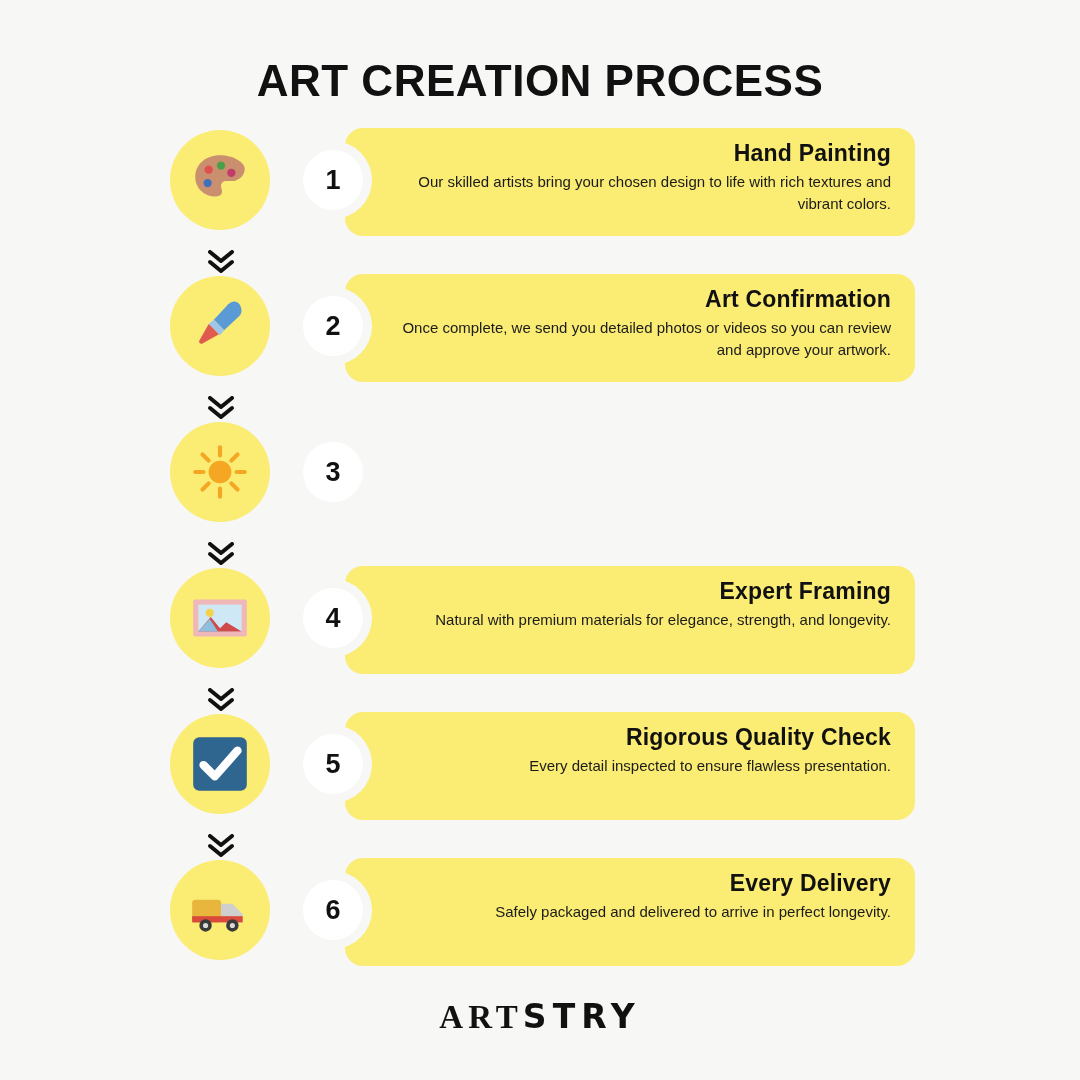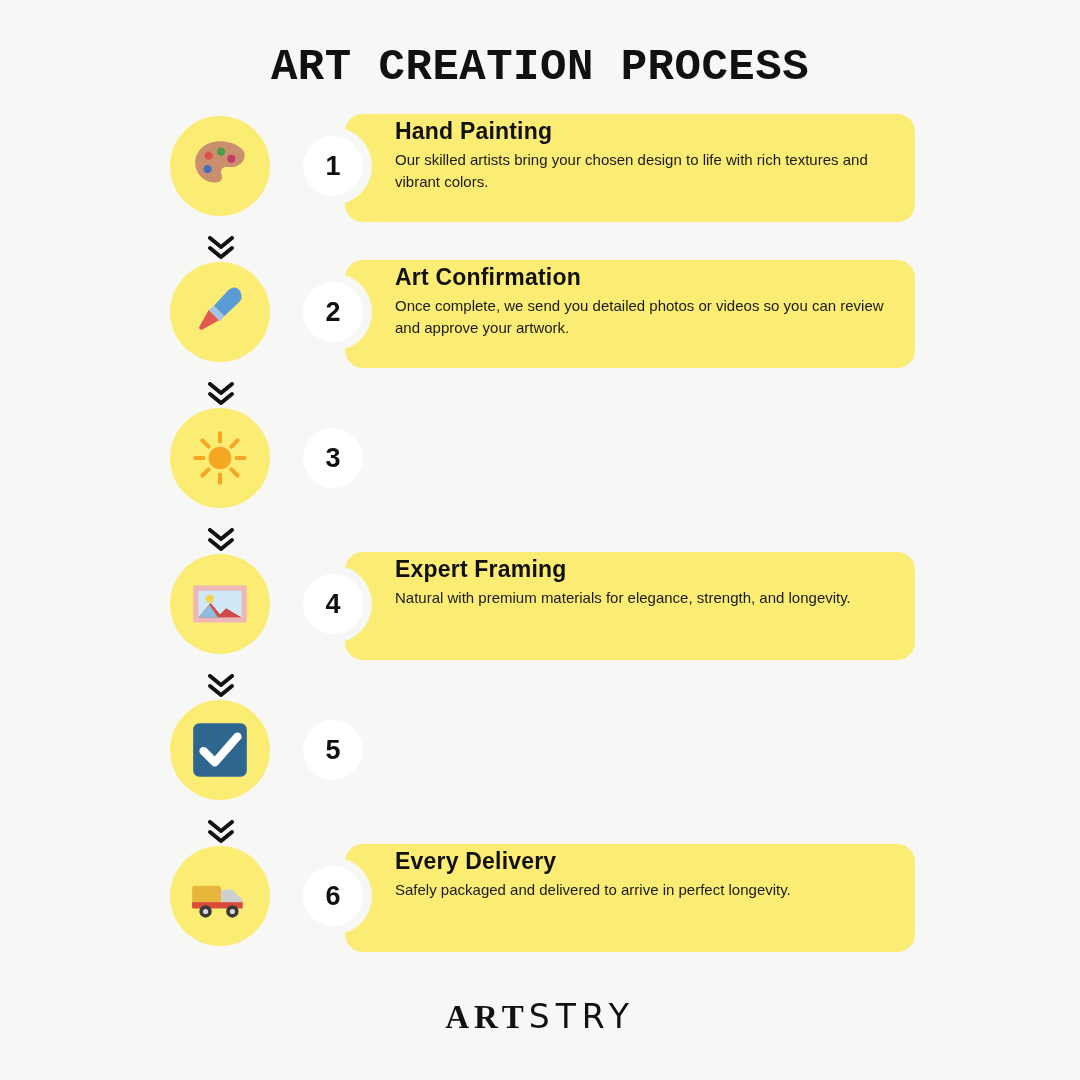--- a/index.html
+++ b/index.html
@@ -19,23 +19,23 @@
     height: 1080px;
     box-sizing: border-box;
   }
   .title {
     text-align: center;
     font-size: 44px;
     font-weight: bold;
     letter-spacing: 0.5px;
     color: #111111;
     margin: 0;
-    padding-top: 42px;
+    padding-top: 56px;
     text-transform: uppercase;
-    font-family: Liberation Mono, monospace;
+    font-family: Liberation Sans, sans-serif;
   }
   .steps {
     position: relative;
     margin-top: 22px;
     padding-left: 170px;
     padding-right: 0;
   }
   .step {
     position: relative;
     height: 118px;
@@ -45,22 +45,23 @@
 
   
   .card {
     position: absolute;
     left: 175px;
     top: 0;
     width: 570px;
     min-height: 108px;
     background: #fbec73;
     border-radius: 18px;
-    padding: 4px 24px 14px 50px;
+    padding: 12px 24px 14px 50px;
     box-sizing: border-box;
+    text-align: right;
   }
   .card-title {
     font-size: 23px;
     font-weight: bold;
     color: #111111;
     margin: 0 0 4px 0;
     letter-spacing: 0.2px;
   }
   .card-desc {
     font-size: 15px;
@@ -139,21 +140,21 @@
     width: 100%;
     text-align: center;
   }
   .brand {
     font-size: 33px;
     letter-spacing: 5px;
     color: #111111;
     font-family: "DejaVu Sans", sans-serif;
   }
   .brand b { font-weight: bold; font-family: Liberation Serif, serif; }
-  .brand span.light { font-weight: normal; letter-spacing: 6px; }
+  .brand span.light { font-weight: bold; letter-spacing: 6px; }
 </style>
 </head>
 <body>
 
 <div class="page">
 
   <h1 class="title">ART CREATION PROCESS</h1>
 
   <div class="steps">
 
@@ -264,20 +265,24 @@
     <div class="step">
       <div class="icon-halo"></div>
       <div class="icon-wrap">
         <svg class="icon-glyph" viewBox="0 0 64 64">
           <rect x="6" y="6" width="52" height="52" rx="6" fill="#2f6690"></rect>
           <path d="M16 33 L27 44 L49 19" stroke="#ffffff" stroke-width="8" fill="none" stroke-linecap="round" stroke-linejoin="round"></path>
         </svg>
       </div>
       <div class="num-halo"></div>
       <div class="num">5</div>
+      <div class="card">
+        <p class="card-title">Rigorous Quality Check</p>
+        <p class="card-desc">Every detail inspected to ensure flawless presentation.</p>
+      </div>
     </div>
 
     <div style="position:relative;height:0;">
       <svg class="chev" style="top:-24px" viewBox="0 0 30 26">
         <path d="M4 2 L15 11 L26 2" stroke="#111" stroke-width="4" fill="none" stroke-linecap="round" stroke-linejoin="round"></path>
         <path d="M4 12 L15 21 L26 12" stroke="#111" stroke-width="4" fill="none" stroke-linecap="round" stroke-linejoin="round"></path>
       </svg>
     </div>
 
     <div class="step">

